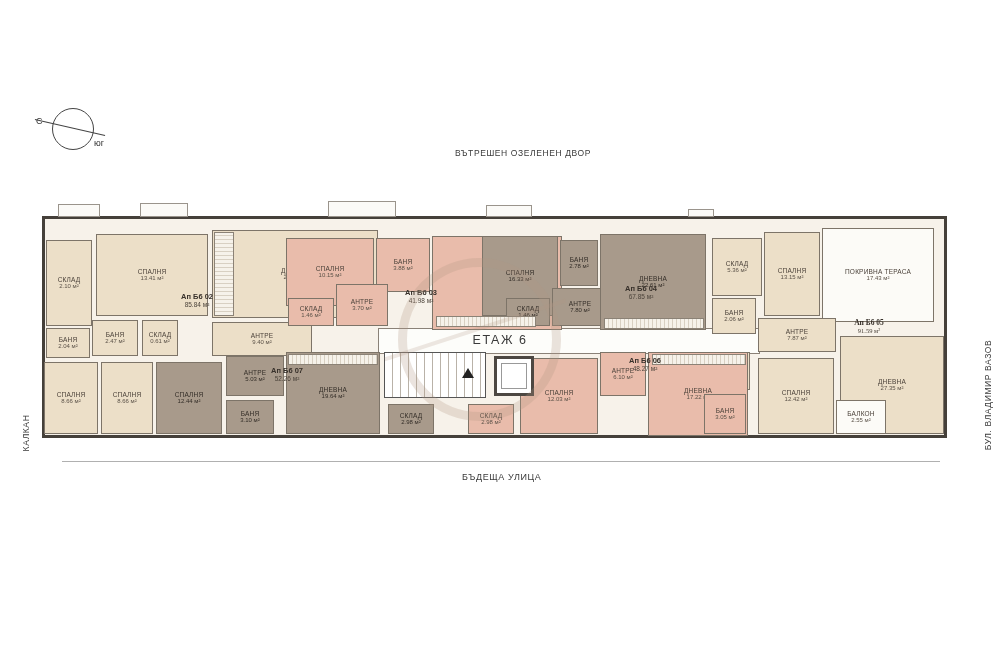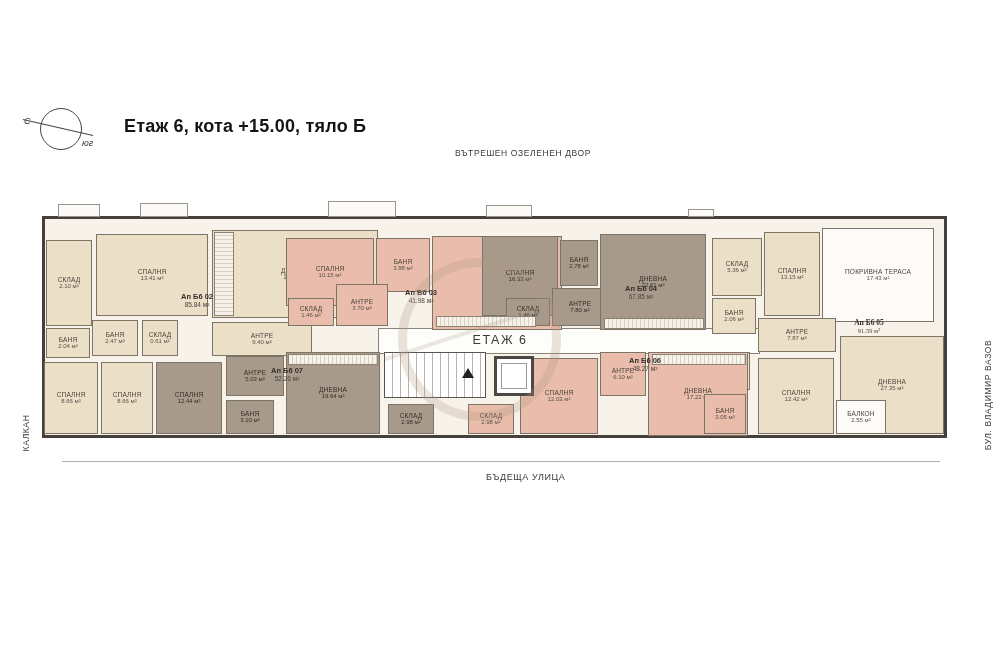--- a/index.html
+++ b/index.html
@@ -1,29 +1,29 @@
 <!DOCTYPE html>
 <html><head>
 <meta charset="utf-8">
 <style>
   html,body{margin:0;padding:0;background:#ffffff;}
   .canvas{position:relative;width:1000px;height:666px;background:#fff;overflow:hidden;
           font-family:"Liberation Sans",sans-serif;color:#222;}
 
   
-  .compass{position:absolute;left:24px;top:106px;width:70px;height:50px;font-style:italic;}
+  .compass{position:absolute;left:36px;top:106px;width:70px;height:50px;}
   .compass .circle{position:absolute;left:16px;top:2px;width:40px;height:40px;border:1px solid #444;border-radius:50%;}
   .compass .needle{position:absolute;left:-2px;top:21px;width:72px;height:1px;background:#444;transform:rotate(13deg);}
   .compass .n{position:absolute;left:0;top:10px;font-size:9px;color:#333;}
   .compass .s{position:absolute;left:58px;top:32px;font-size:9px;color:#333;}
   .title{position:absolute;left:124px;top:116px;font-size:18px;font-weight:600;color:#141414;letter-spacing:.2px;}
 
   .ctx{position:absolute;font-size:8.5px;letter-spacing:.6px;color:#3a3a3a;white-space:nowrap;}
   .ctx.top{left:455px;top:148px;}
-  .ctx.bottom{left:462px;top:472px;font-size:9px;margin-left:24px;}
+  .ctx.bottom{left:462px;top:472px;font-size:9px;}
   .ctx.left{left:-14px;top:428px;transform:rotate(-90deg);transform-origin:center;width:80px;text-align:center;}
   .ctx.right{left:928px;top:390px;transform:rotate(-90deg);transform-origin:center;width:120px;text-align:center;}
   .street-line{position:absolute;left:62px;top:461px;width:878px;height:1px;background:#b0b0b0;}
 
   
   .building{position:absolute;left:42px;top:216px;width:905px;height:222px;
             background:#f7f2ea;border:3px solid #45403a;box-sizing:border-box;}
   .balc{position:absolute;border:1px solid #9a948c;background:#fbfaf7;box-sizing:border-box;}
 
   .room{position:absolute;border:1.3px solid #7d7468;box-sizing:border-box;display:flex;flex-direction:column;
@@ -67,21 +67,20 @@
 
 <div class="canvas">
 
   <div class="compass">
     <span class="n">С</span>
     <div class="circle"></div>
     <div class="needle"></div>
     <span class="s">юг</span>
   </div>
 
-  <div class="title">Етаж 6, кота +15.00, тяло Б</div>
 
   <div class="ctx top">ВЪТРЕШЕН ОЗЕЛЕНЕН ДВОР</div>
   <div class="ctx bottom">БЪДЕЩА УЛИЦА</div>
   <div class="ctx left">КАЛКАН</div>
   <div class="ctx right">БУЛ. ВЛАДИМИР ВАЗОВ</div>
   <div class="street-line"></div>
 
   <div class="building"></div>
   <div class="balc" style="left:58px;top:204px;width:42px;height:13px;"></div>
   <div class="balc" style="left:140px;top:203px;width:48px;height:14px;"></div>

